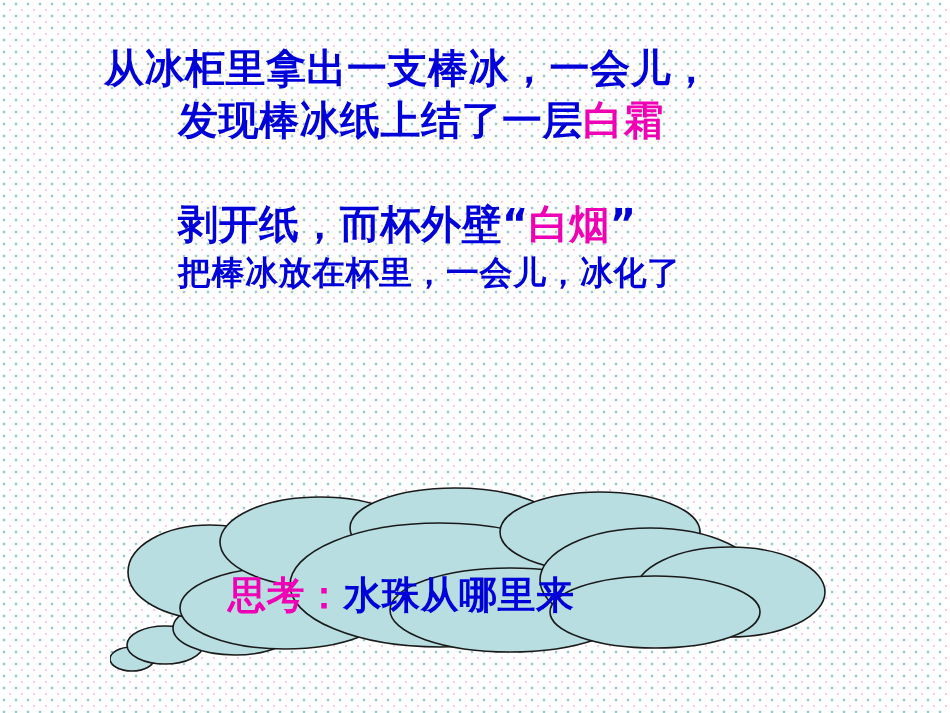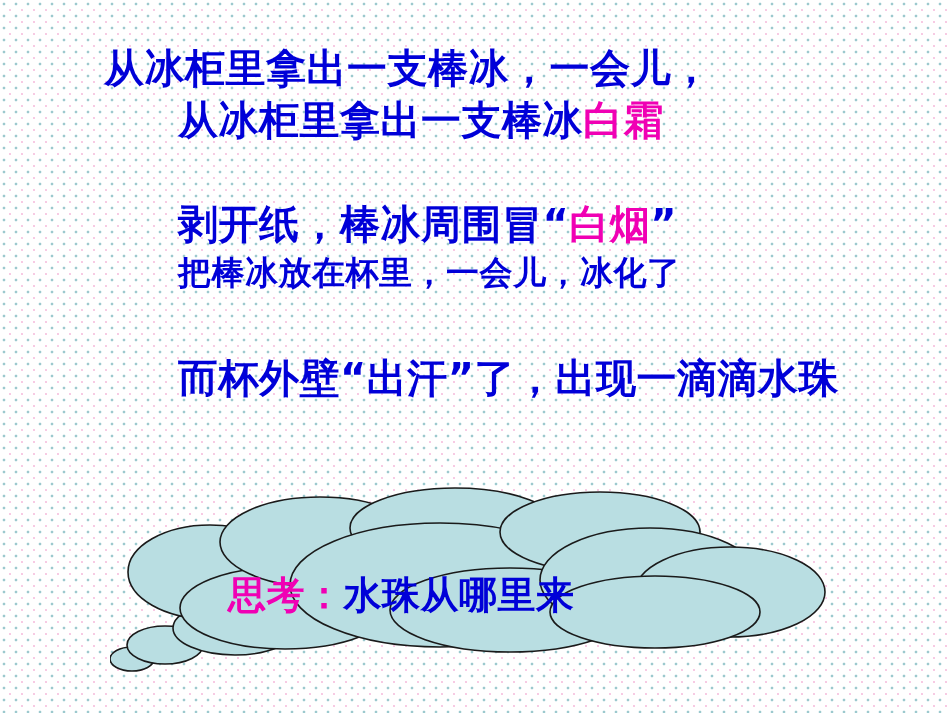--- a/index.html
+++ b/index.html
@@ -124,23 +124,22 @@
   </div>
 
   <div id="cloud-text">
     <span class="hl">思考：</span><span>水珠从哪里来</span>
   </div>
 
   <div class="text-layer">
 
     <div class="line ln1">从冰柜里拿出一支棒冰，一会儿，</div>
 
-    <div class="line ln2"><span>从冰柜里拿出一支棒冰</span><span class="hl">白霜</span></div>
+    <div class="line ln2"><span>发现棒冰纸上结了一层</span><span class="hl">白霜</span></div>
 
-    <div class="line ln3"><span>剥开纸，棒冰周围冒</span><span>“</span><span class="hl">白烟</span><span>”</span></div>
+    <div class="line ln3"><span>剥开纸，而杯外壁</span><span>“</span><span class="hl">白烟</span><span>”</span></div>
 
     <div class="line ln4">把棒冰放在杯里，一会儿，冰化了</div>
 
-    <div class="line ln5">而杯外壁“出汗”了，出现一滴滴水珠</div>
 
   </div>
 
 </div>
 
 </body></html>

